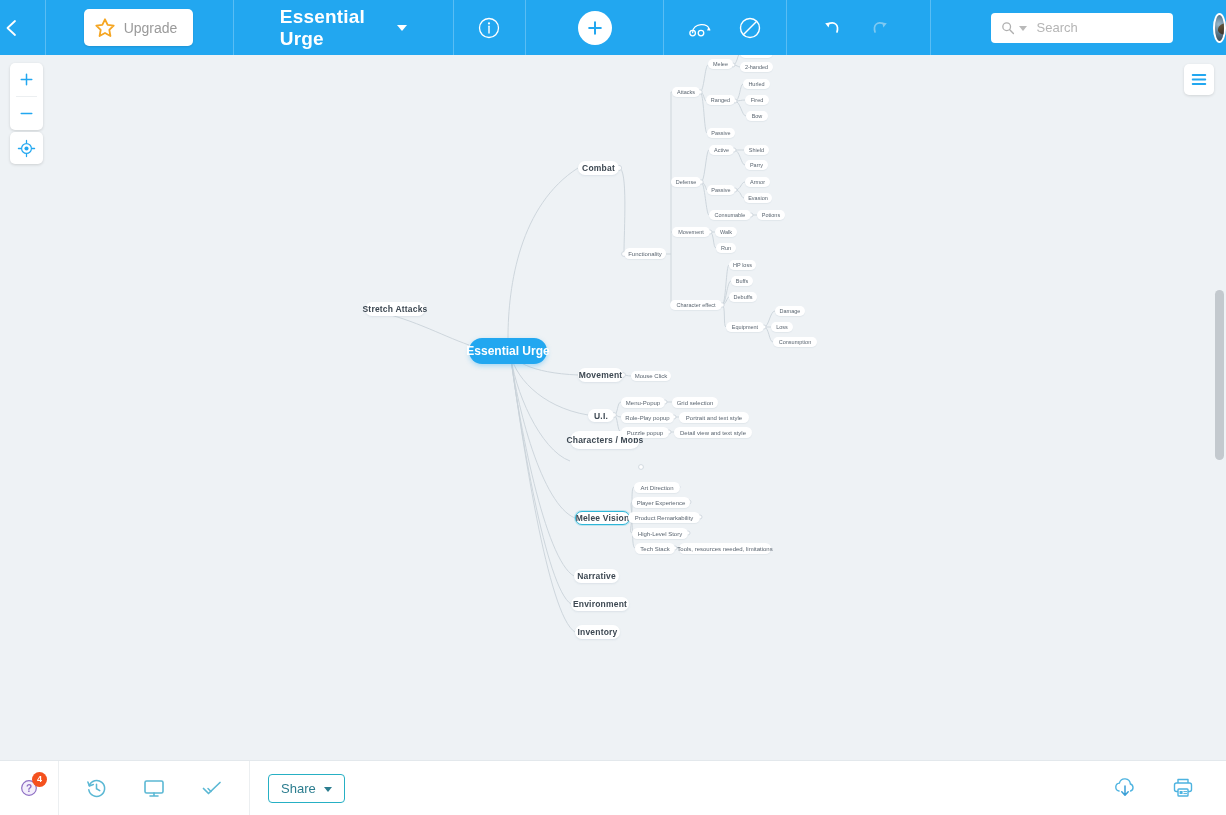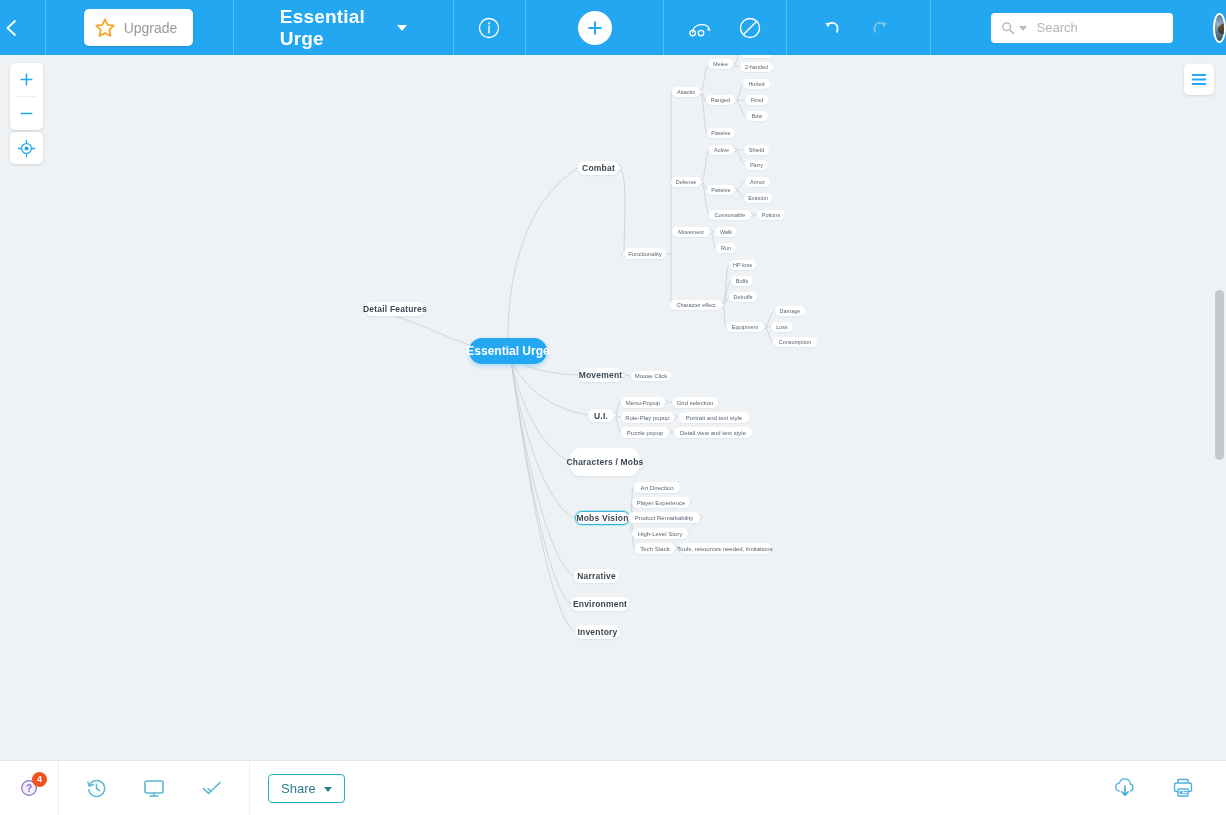--- a/index.html
+++ b/index.html
@@ -363,36 +363,36 @@
         <circle cx="688" cy="478" r="2"></circle>
         <circle cx="675" cy="493" r="2"></circle>
       </g>
     </svg>
 
     <div id="map-nodes">
         <div class="node root" style="left: 469px; top: 283px; width: 78px; height: 26px;">
           <span>Essential Urge</span>
         </div>
         <div class="node lvl1" style="left: 365px; top: 247px; width: 60px; height: 14px;">
-          <span>Detail Features</span>
+          <span>Stretch Attacks</span>
         </div>
         <div class="node lvl1" style="left: 578px; top: 106px; width: 41px; height: 14px;">
           <span>Combat</span>
         </div>
         <div class="node lvl1" style="left: 578px; top: 313px; width: 45px; height: 14px;">
           <span>Movement</span>
         </div>
         <div class="node lvl1" style="left: 588px; top: 354px; width: 26px; height: 13px;">
           <span>U.I.</span>
         </div>
-        <div class="node lvl1" style="left: 570px; top: 393px; width: 70px; height: 28px;">
+        <div class="node lvl1" style="left: 570px; top: 376px; width: 70px; height: 18px;">
           <span>Characters / Mobs</span>
         </div>
         <div class="node lvl1 selected" style="left: 575px; top: 456px; width: 55px; height: 14px;">
-          <span>Mobs Vision</span>
+          <span>Melee Vision</span>
         </div>
         <div class="node lvl1" style="left: 574px; top: 514px; width: 45px; height: 14px;">
           <span>Narrative</span>
         </div>
         <div class="node lvl1" style="left: 571px; top: 542px; width: 58px; height: 14px;">
           <span>Environment</span>
         </div>
         <div class="node lvl1" style="left: 575px; top: 570px; width: 45px; height: 14px;">
           <span>Inventory</span>
         </div>

